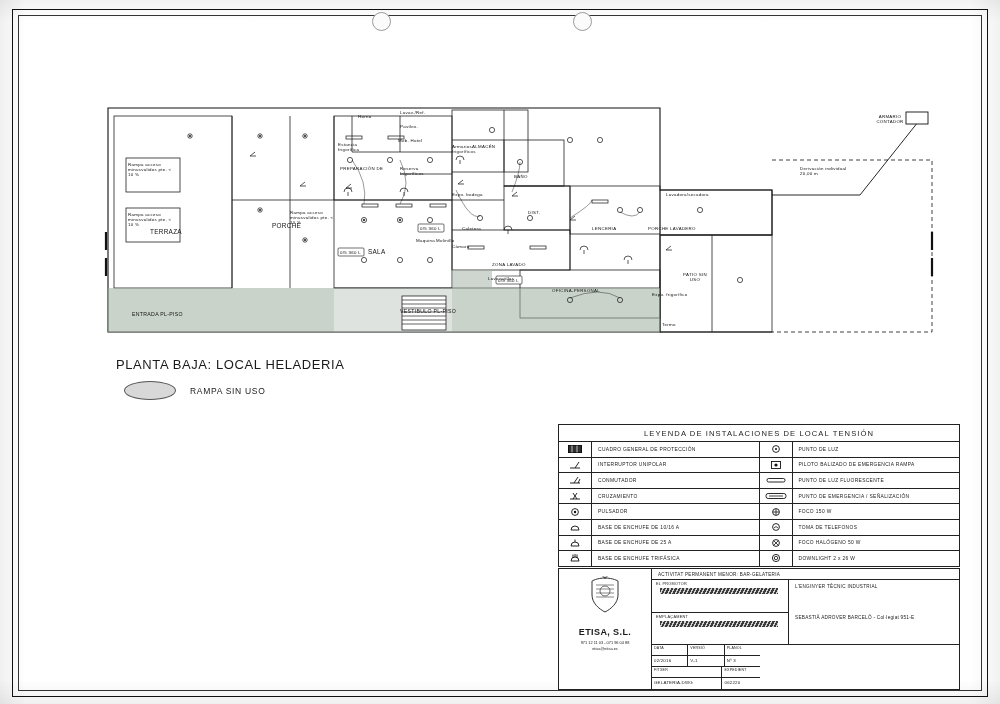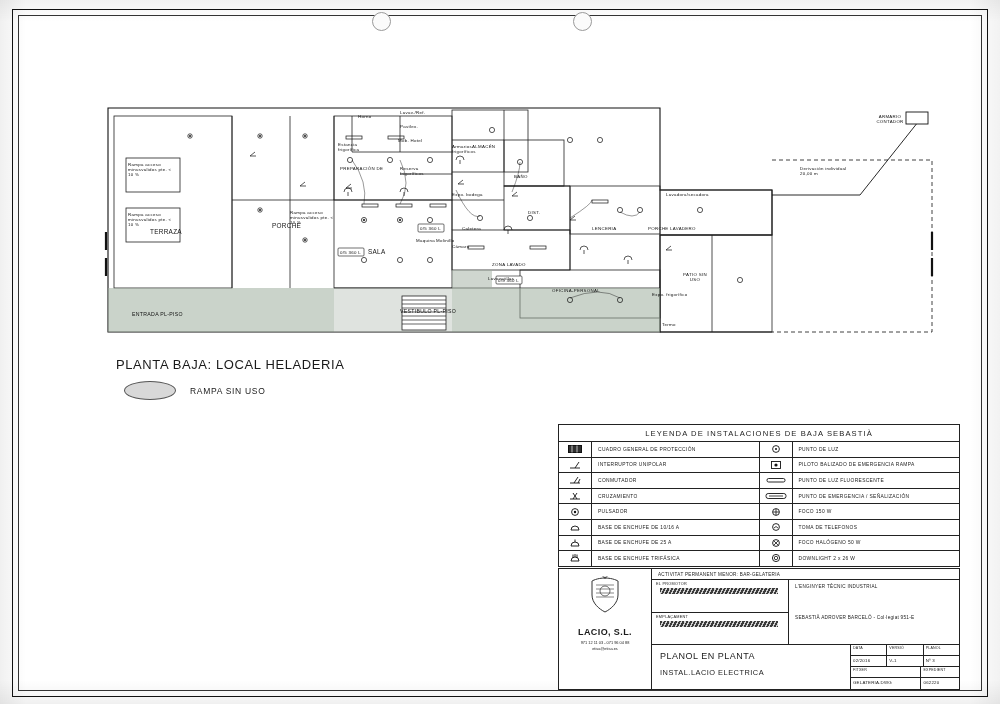--- a/index.html
+++ b/index.html
@@ -473,21 +473,21 @@
   </div>
 
   <div id="plan-caption">PLANTA BAJA: LOCAL HELADERIA</div>
 
   <div id="zona-sin-uso-wrap">
     <div id="zona-ellipse"></div>
     <div id="zona-label">RAMPA SIN USO</div>
   </div>
 
   <div id="legend">
-    <div id="legend-title">LEYENDA DE INSTALACIONES DE BAJA SEBASTIÀ</div>
+    <div id="legend-title">LEYENDA DE INSTALACIONES DE LOCAL TENSIÓN</div>
     <div class="legend-grid">
       <div class="legend-col">
 
         <div class="legend-row">
           <div class="legend-sym sym">
             <svg width="14" height="8">
                 <rect x="0.5" y="0.5" width="13" height="7" fill="#2f2f2f" stroke="#111"></rect>
                 <line x1="4" y1="0.5" x2="4" y2="7.5" stroke="#fff" stroke-width="0.7"></line>
                 <line x1="9" y1="0.5" x2="9" y2="7.5" stroke="#fff" stroke-width="0.7"></line>
               </svg>
@@ -661,21 +661,21 @@
   <div id="titleblock">
     <div id="tb-left">
       <div id="crest">
         <svg width="44" height="40" viewBox="0 0 44 40">
           <path d="M22 3 C14 3 9 6 9 6 L9 20 C9 28 16 34 22 37 C28 34 35 28 35 20 L35 6 C35 6 30 3 22 3 Z" fill="none" stroke="#333" stroke-width="1"></path>
           <path d="M13 10 h18 M13 14 h18 M13 18 h18 M13 22 h18" stroke="#555" stroke-width="0.7"></path>
           <circle cx="22" cy="16" r="5" fill="none" stroke="#444" stroke-width="0.8"></circle>
           <path d="M22 4 l3 -3 -3 1 -3 -1 z" fill="#444"></path>
         </svg>
       </div>
-      <div id="tb-company">LACIO, S.L.</div>
+      <div id="tb-company">ETISA, S.L.</div>
       <div id="tb-phone">971 12 11 03 - 071 96 04 88</div>
       <div id="tb-mail">etisa@etisa.es</div>
     </div>
 
     <div id="tb-right">
       <div id="tb-activity">ACTIVITAT PERMANENT MENOR: BAR-GELATERIA</div>
 
       <div id="tb-mid">
         <div id="tb-mid-left">
           <div class="tb-field">
@@ -688,24 +688,20 @@
           </div>
         </div>
 
         <div id="tb-mid-right">
           <div id="tb-eng-title">L'ENGINYER TÈCNIC INDUSTRIAL</div>
           <div id="tb-eng-name">SEBASTIÀ ADROVER BARCELÓ - Col·legiat 951-E</div>
         </div>
       </div>
 
       <div id="tb-bottom">
-        <div id="tb-doc">
-          <div id="tb-doc-1">PLANOL EN PLANTA</div>
-          <div id="tb-doc-2">INSTAL.LACIO ELECTRICA</div>
-        </div>
         <div id="tb-meta">
           <div class="meta-row">
             <div class="meta-cell">DATA</div>
             <div class="meta-cell">VERSIÓ</div>
             <div class="meta-cell">PLANOL</div>
           </div>
           <div class="meta-row">
             <div class="meta-cell val">02/2016</div>
             <div class="meta-cell val">V-1</div>
             <div class="meta-cell val">Nº 3</div>

